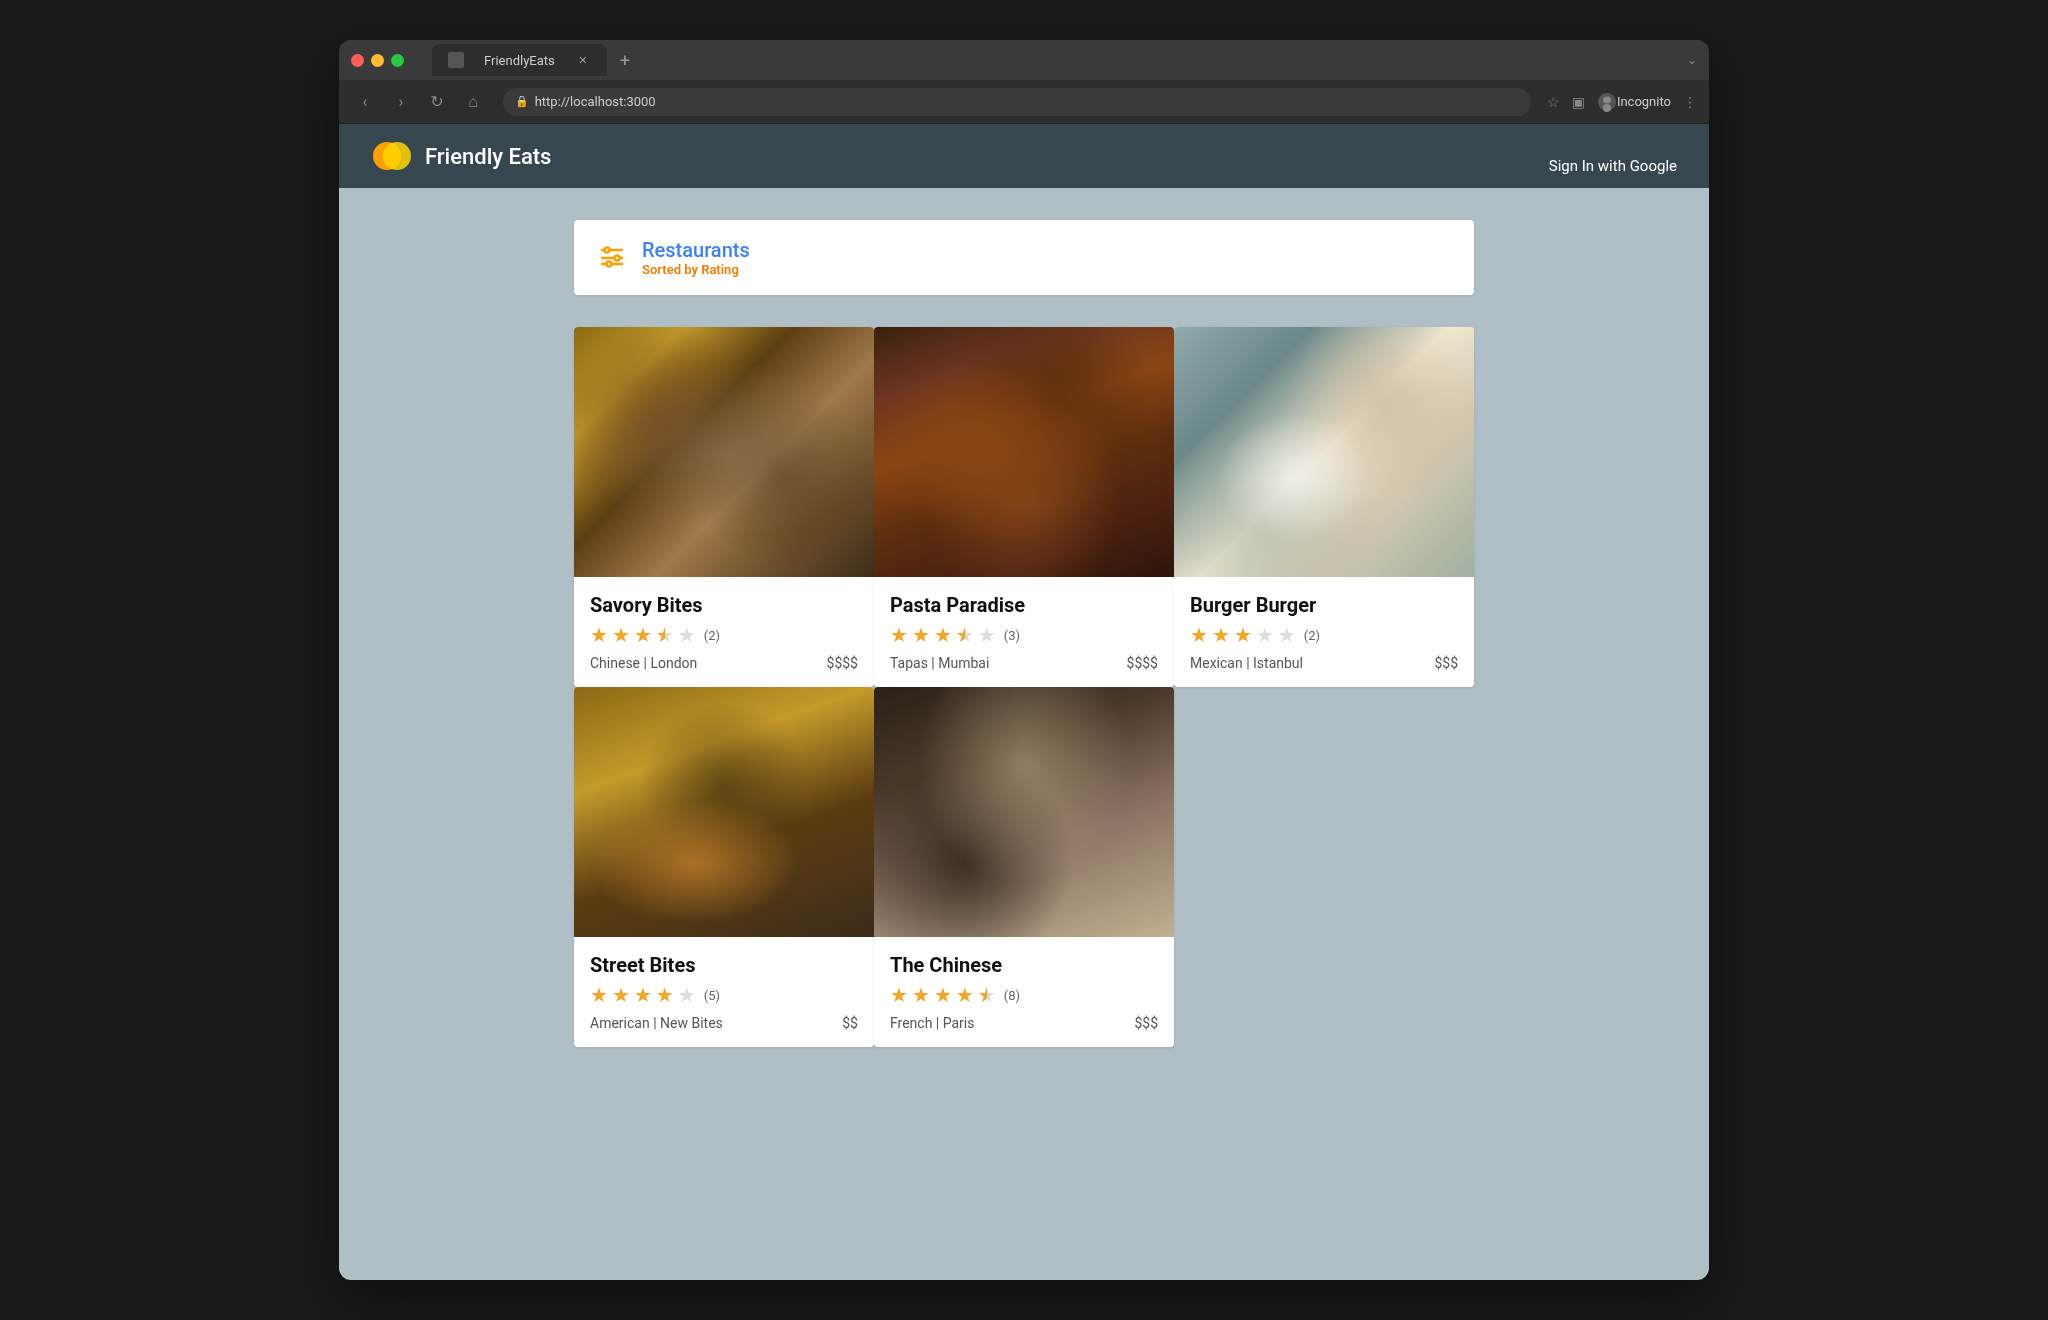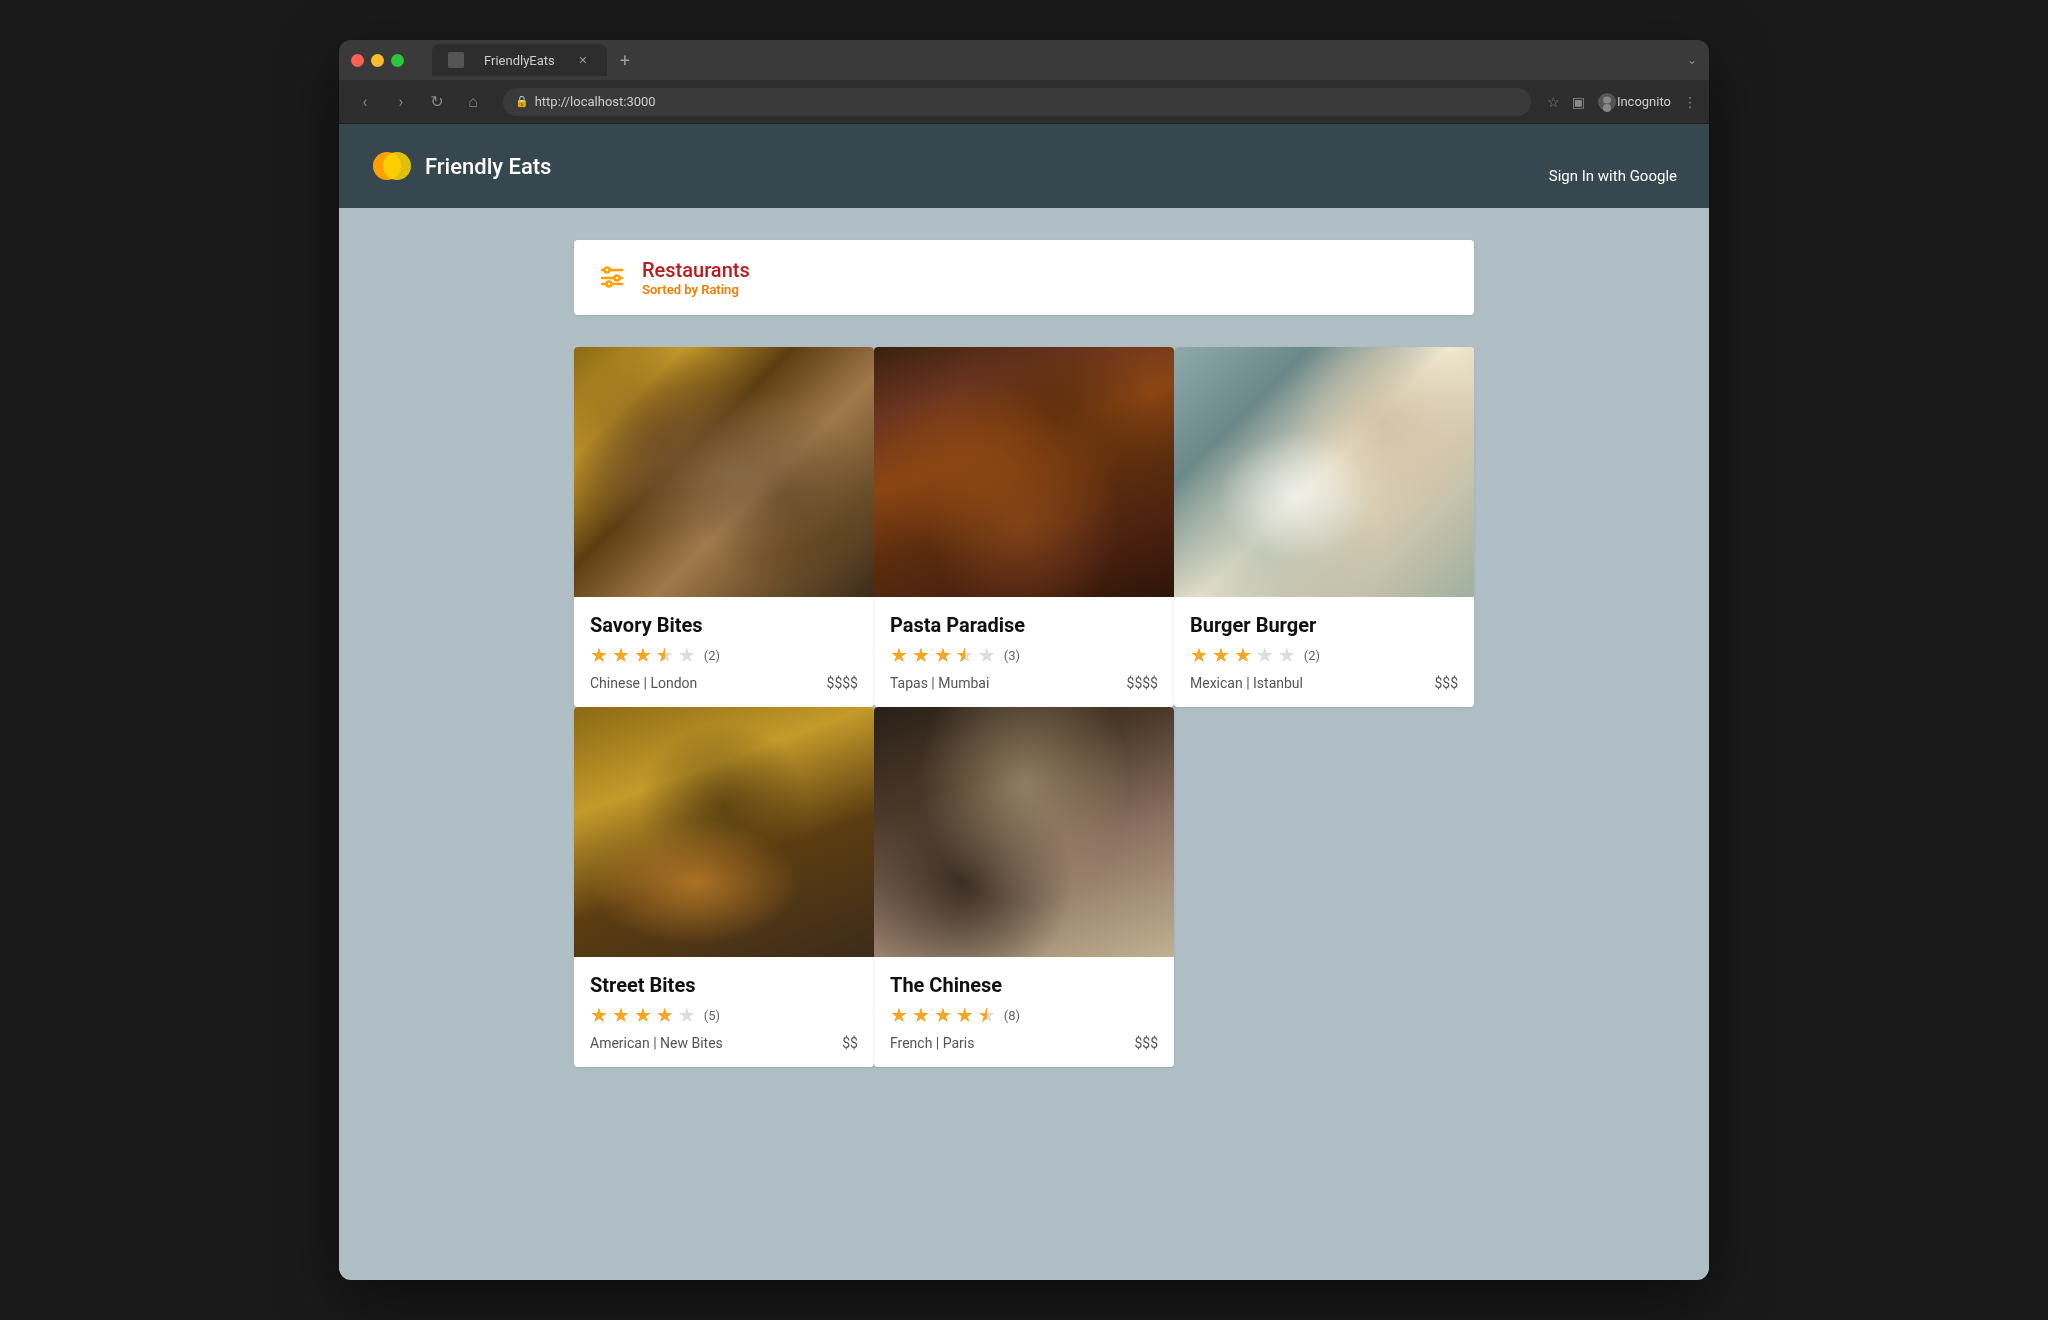--- a/index.html
+++ b/index.html
@@ -161,21 +161,21 @@
     
     .app-content {
       background: #b0bec5;
       height: calc(100% - 84px);
       overflow: hidden;
     }
 
     
     .app-header {
       background: #37474f;
-      height: 84px;
+      height: 64px;
       display: flex;
       align-items: center;
       padding: 0 32px;
       justify-content: flex-end;
     }
 
     .logo-area {
       display: flex;
       align-items: center;
       gap: 12px;
@@ -226,21 +226,21 @@
     }
 
     .filter-icon svg {
       width: 28px;
       height: 28px;
     }
 
     .header-text h2 {
       font-size: 20px;
       font-weight: 500;
-      color: #b91c1c;
+      color: #3b82f6;
     }
 
     .header-text .subtitle {
       font-size: 13px;
       font-weight: 600;
       color: #f57c00;
     }
 
     
     .restaurants-grid {

